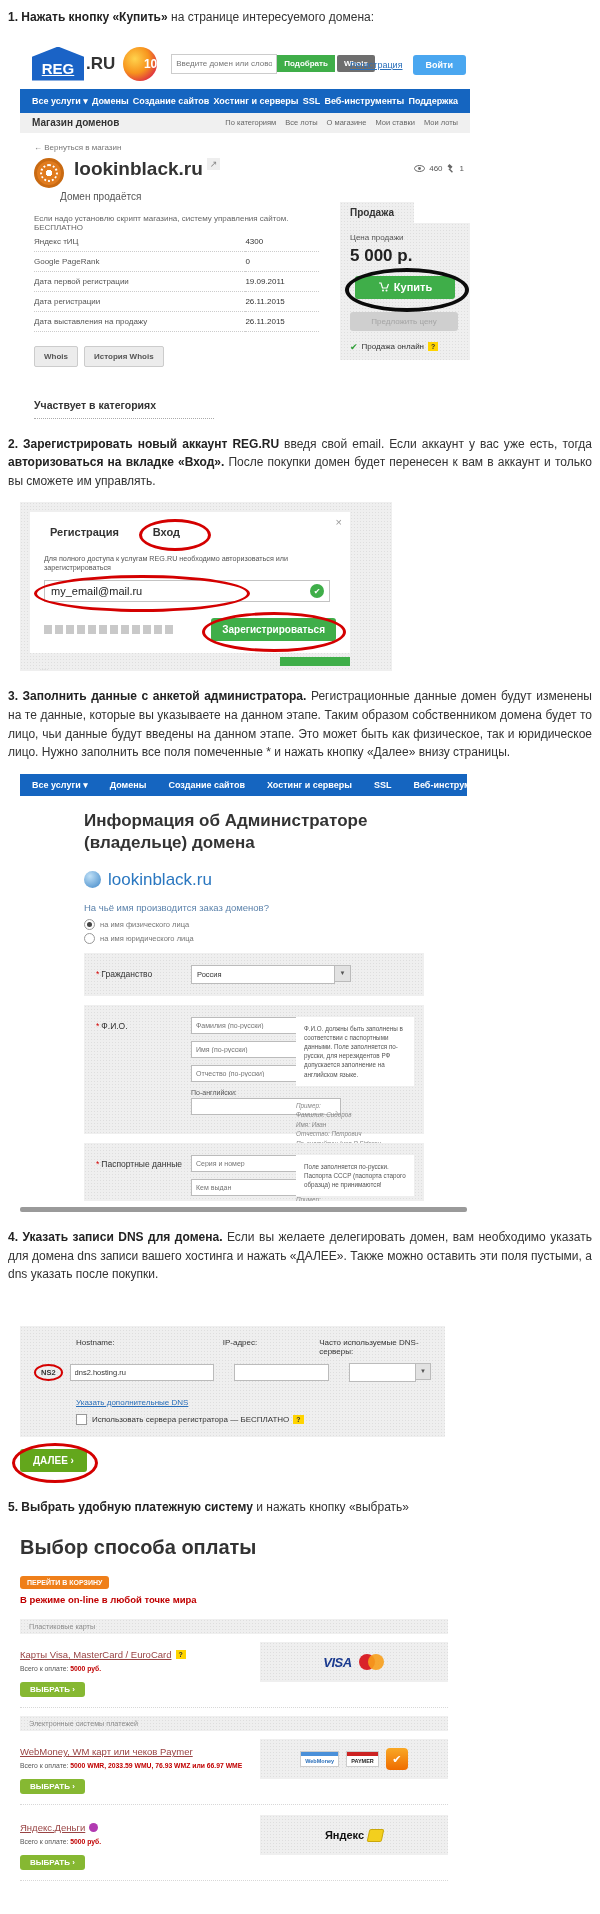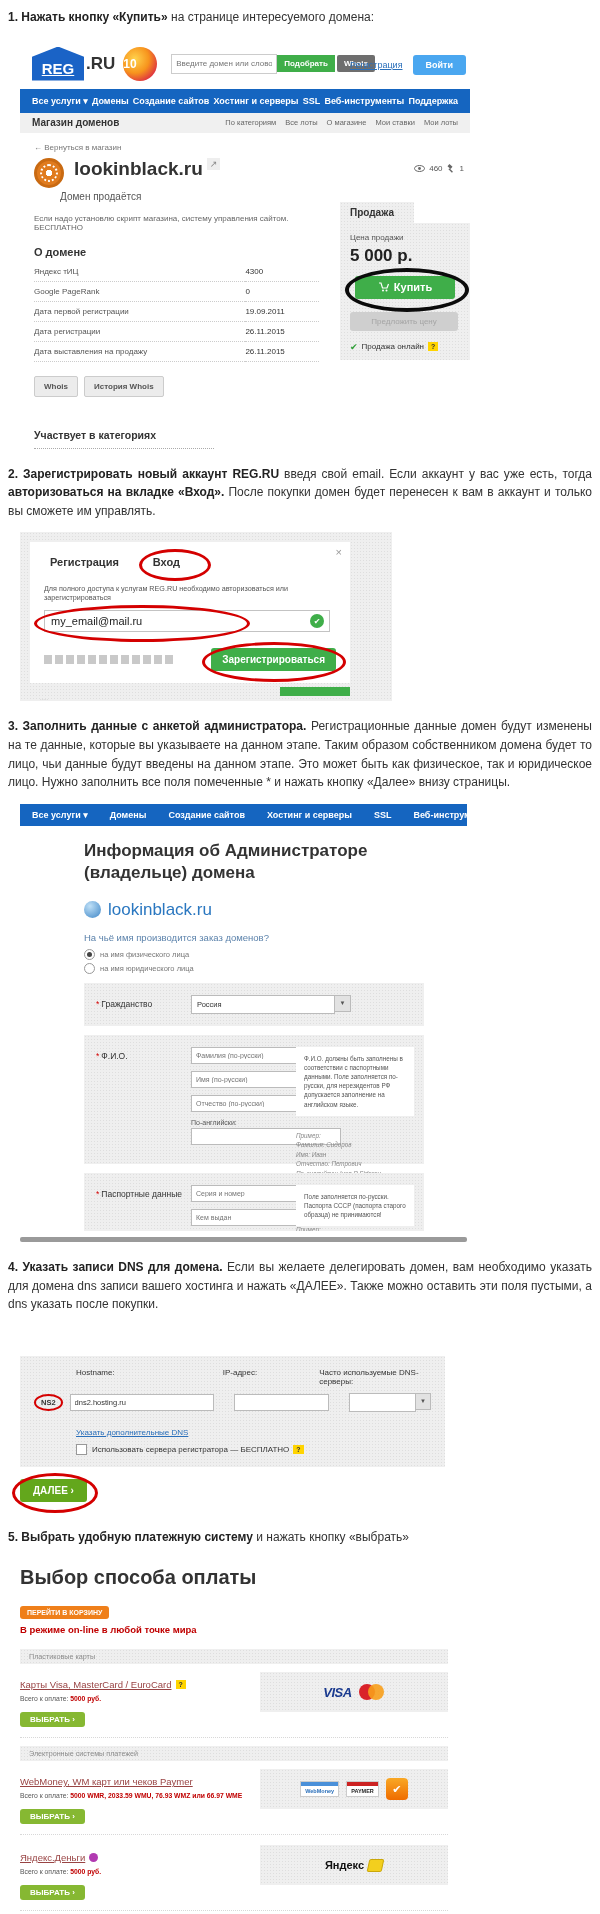--- a/index.html
+++ b/index.html
@@ -8,21 +8,21 @@
   .step b{color:#222;}
   .dither{background-color:#efefef;background-image:radial-gradient(#dedede 0.8px,transparent 0.8px);background-size:3px 3px;}
   .redellipse{position:absolute;border:3px solid #d40000;border-radius:50%;pointer-events:none;z-index:5;}
   .blackellipse{position:absolute;border:4px solid #0b0b0b;border-radius:50%;pointer-events:none;z-index:5;}
   .qbadge{display:inline-block;background:#ffd400;color:#333;font-size:7px;font-weight:bold;padding:1px 3px;margin-left:4px;vertical-align:middle;}
   
   .shot1{position:relative;width:450px;margin:10px 0 16px 20px;background:#fff;}
   .s1-head{display:flex;align-items:center;height:50px;position:relative;}
   .logo-house{width:52px;height:34px;background:#1a63c6;clip-path:polygon(0 30%,50% 0,100% 30%,100% 100%,0 100%);color:#fff;font-weight:bold;font-size:15px;display:flex;align-items:flex-end;justify-content:center;padding-bottom:4px;box-sizing:border-box;margin-left:12px;text-decoration:underline;}
   .logo-ru{font-weight:bold;font-size:17px;color:#333;margin-left:2px;}
-  .anniv{width:34px;height:34px;border-radius:50%;background:radial-gradient(circle at 35% 35%,#ffd34d,#f7941d 45%,#e03a3e 75%,#c2258f);margin-left:8px;color:#fff;font-weight:bold;font-size:12px;display:flex;align-items:center;justify-content:flex-start;}
+  .anniv{width:34px;height:34px;border-radius:50%;background:radial-gradient(circle at 35% 35%,#ffd34d,#f7941d 45%,#e03a3e 75%,#c2258f);margin-left:8px;color:#fff;font-weight:bold;font-size:12px;display:flex;align-items:center;justify-content:flex-end;}
   .srch{display:flex;align-items:center;margin-left:14px;}
   .srch input{width:96px;height:18px;border:1px solid #ccc;font-size:8px;padding:0 4px;color:#999;}
   .btn-green{background:#3fae49;color:#fff;border:none;font-weight:bold;cursor:pointer;}
   .btn-pick{font-size:8px;padding:4px 7px;}
   .btn-whois{background:#6e6e6e;color:#fff;border:none;font-size:8px;font-weight:bold;padding:4px 7px;margin-left:2px;border-radius:2px;}
   .s1-auth{position:absolute;right:4px;top:16px;display:flex;align-items:center;gap:10px;}
   .lnk{color:#2a6fba;text-decoration:underline;cursor:pointer;}
   .s1-auth .lnk{font-size:9px;}
   .btn-login{background:#4aa7f0;color:#fff;border:none;font-size:9px;font-weight:bold;padding:5px 13px;border-radius:3px;}
   .s1-nav{background:#1565c0;height:24px;display:flex;align-items:center;justify-content:space-between;padding:0 12px;}
@@ -204,21 +204,20 @@
       <svg width="9" height="9" viewBox="0 0 9 9">
           <rect x="1" y="1" width="4" height="3" fill="#666" transform="rotate(40 3 2.5)"></rect>
           <rect x="3" y="4" width="1.4" height="5" fill="#666" transform="rotate(-45 3.7 6.5)"></rect>
         </svg>
       <span>1</span>
     </div>
   </div>
   <div class="dom-sub">Домен продаётся</div>
   <div class="s1-main">
     <div class="promo">Если надо установлю скрипт магазина, систему управления сайтом. БЕСПЛАТНО</div>
-    <div class="h-about">О домене</div>
     <table class="tbl">
       <tbody>
           <tr>
             <td>Яндекс тИЦ</td>
             <td class="v">4300</td>
           </tr>
       <tr>
             <td>Google PageRank</td>
             <td class="v">0</td>
           </tr>

